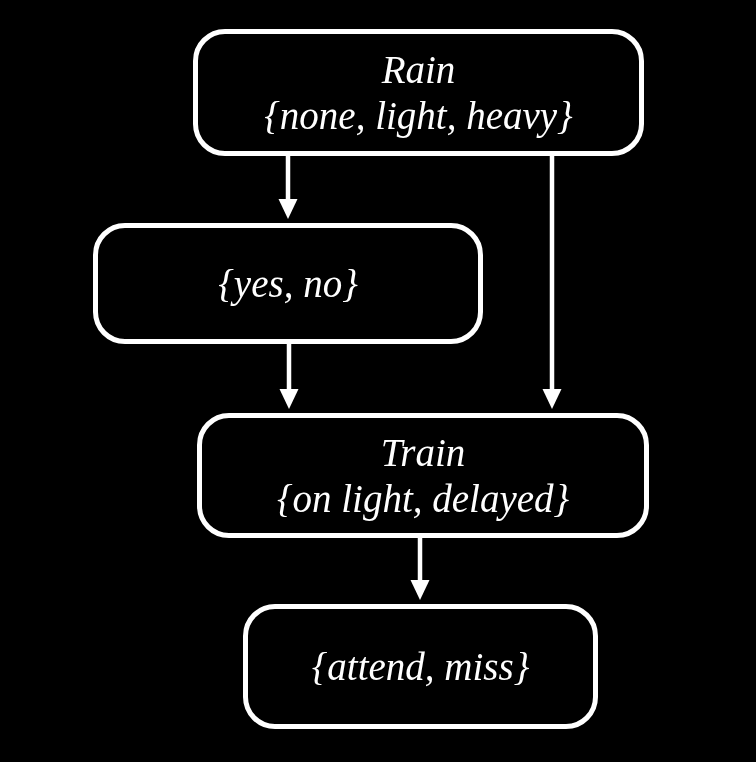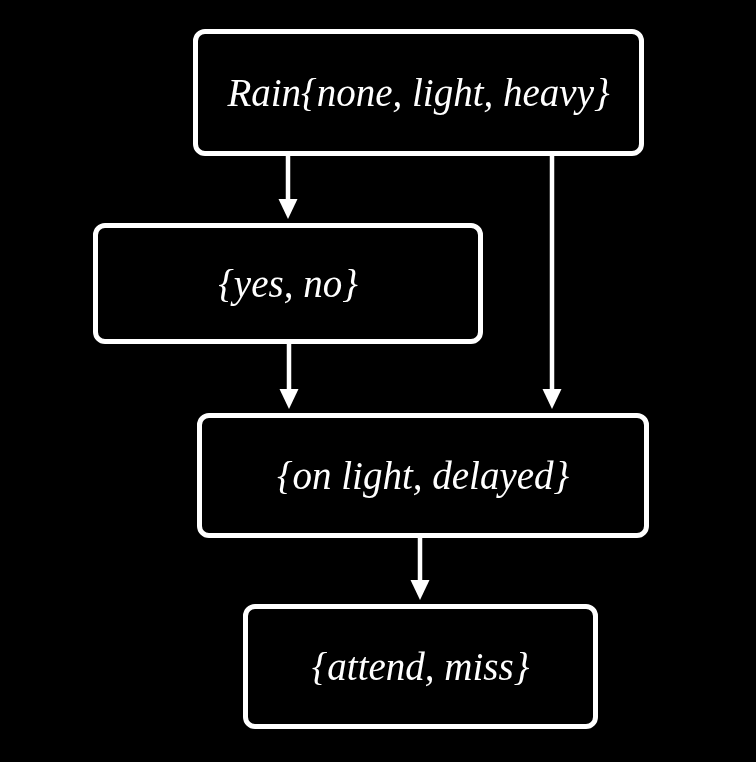--- a/index.html
+++ b/index.html
@@ -32,25 +32,25 @@
     fill:none;
   }
   .edge-head{
     fill: var(--stroke);
     stroke:none;
   }
   .node{
     position:absolute;
     box-sizing:border-box;
     border:5px solid var(--stroke);
-    border-radius:12px;
+    border-radius:32px;
     background: var(--bg);
     color: var(--text);
     display:flex;
-    flex-direction:row;
+    flex-direction:column;
     align-items:center;
     justify-content:center;
     text-align:center;
     font-style:italic;
     font-size:39px;
     line-height:46px;
     white-space:nowrap;
   }
   .node-rain        { left:193px; top:29px;  width:451px; height:127px; }
   .node-maintenance { left:93px;  top:223px; width:390px; height:121px; }
@@ -84,20 +84,21 @@
   <div class="node node-rain">
     <div class="node-label">Rain</div>
     <div class="node-values">{none, light, heavy}</div>
   </div>
 
   <div class="node node-maintenance">
     <div class="node-values">{yes, no}</div>
   </div>
 
   <div class="node node-train">
+    <div class="node-label">Train</div>
     <div class="node-values">{on light, delayed}</div>
   </div>
 
   <div class="node node-appointment">
     <div class="node-values">{attend, miss}</div>
   </div>
 
 </div>
 
 </body></html>

